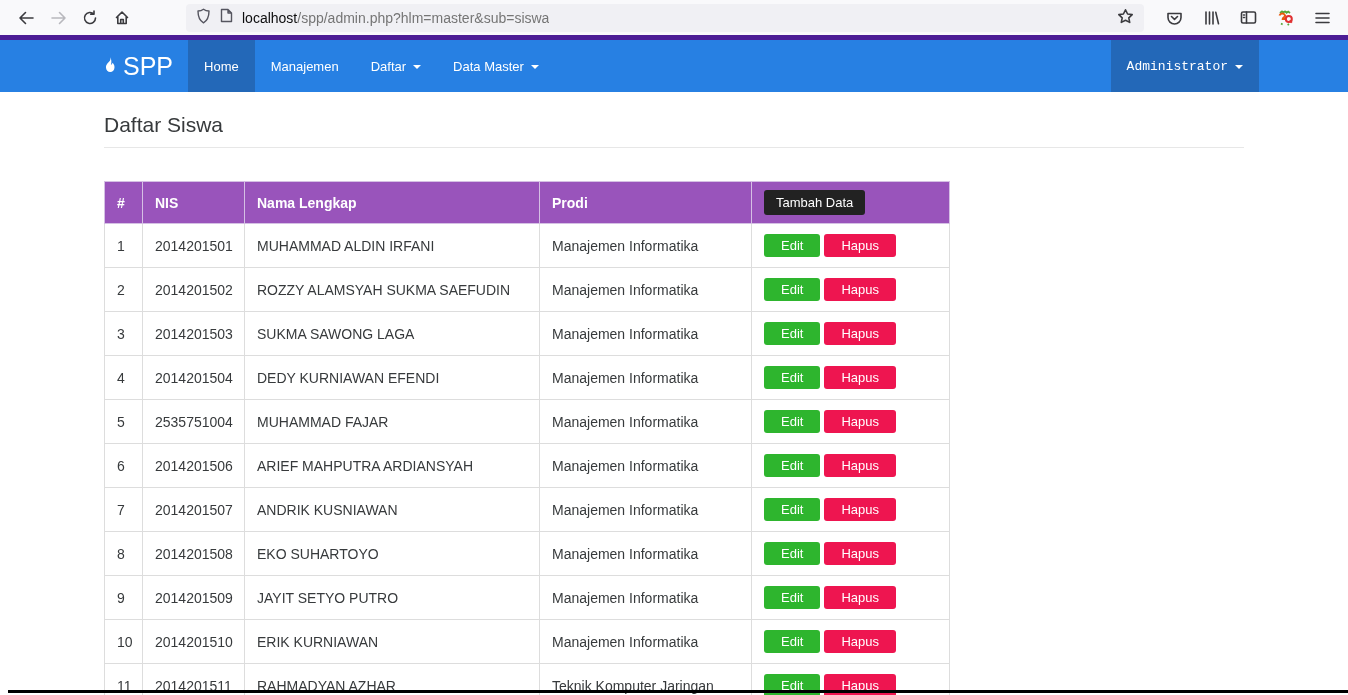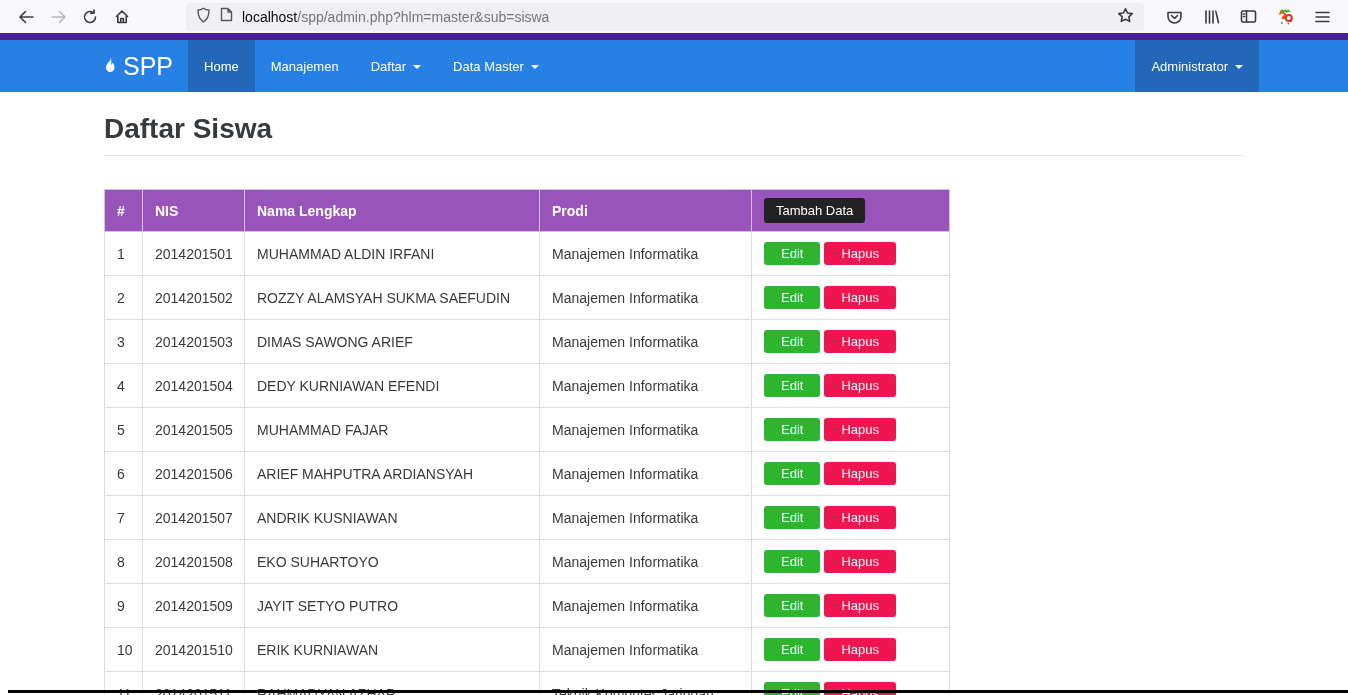--- a/index.html
+++ b/index.html
@@ -15,21 +15,21 @@
   *{margin:0;padding:0;box-sizing:border-box;}
   html,body{background:#e9e9e9;}
   body{font-family:"Liberation Sans", sans-serif;}
   .screen{
     position:relative;width:1348px;height:695px;background:#fff;
     overflow:hidden;margin:0 auto;
   }
   
   .browser-bar{
     height:40px;background:var(--chrome-bg);
-    border-bottom:7px solid #4c1d95;
+    border-bottom:5px solid #4c1d95;
     display:flex;align-items:center;padding:0 10px;
   }
   .chrome-btn{
     width:32px;height:28px;border:none;background:transparent;border-radius:4px;
     display:flex;align-items:center;justify-content:center;cursor:pointer;flex:0 0 auto;
   }
   .chrome-btn svg{display:block;}
   .icon-stroke{stroke:#3b3b3f;fill:none;stroke-width:1.6;stroke-linecap:round;stroke-linejoin:round;}
   .icon-stroke-dim{stroke:#b8b8bd;fill:none;stroke-width:1.6;stroke-linecap:round;stroke-linejoin:round;}
   .icon-stroke-mid{stroke:#55555f;fill:none;stroke-width:1.4;stroke-linecap:round;stroke-linejoin:round;}
@@ -50,29 +50,29 @@
   .brand{
     display:flex;align-items:center;gap:4px;padding:0 15px 0 12px;
     color:#fff;font-size:25px;cursor:pointer;text-decoration:none;
   }
   .nav-item{
     display:flex;align-items:center;padding:0 16px;color:#fff;font-size:13px;
     cursor:pointer;text-decoration:none;gap:7px;
   }
   .nav-item.active{background:var(--navbar-active);}
   .nav-right{margin-left:auto;display:flex;align-items:stretch;}
-  .nav-item.user{background:var(--navbar-active);}
+  .nav-item.user{background:var(--navbar-active);font-family:Liberation Mono, monospace;}
   .caret{
     display:inline-block;width:0;height:0;
     border-left:4px solid transparent;border-right:4px solid transparent;
     border-top:4px solid #fff;margin-top:2px;
   }
   
   .content{width:1170px;margin:0 auto;padding:0 15px;}
-  .page-title{font-size:28px;font-weight:700;color:#373a3c;margin:21px 0 10px;}
+  .page-title{font-size:21px;font-weight:400;color:#373a3c;margin:21px 0 10px;}
   .content hr{border:none;border-top:1px solid #e7e7e7;margin:0 0 33px;}
   table{border-collapse:collapse;table-layout:fixed;width:845px;font-size:14px;color:#373a3c;}
   th,td{border:1px solid #ddd;text-align:left;vertical-align:middle;}
   td{padding:10px 12px;line-height:20px;background:#fff;}
   thead th{
     background:var(--table-header);color:#fff;font-weight:bold;
     padding:8px 12px;line-height:20px;border-color:#d5c0e4;
   }
   .col-no{width:38px;}
   .col-nis{width:102px;}
@@ -250,38 +250,38 @@
           <td>2014201502</td>
           <td>ROZZY ALAMSYAH SUKMA SAEFUDIN</td>
           <td>Manajemen Informatika</td>
           <td>
             <button class="btn btn-edit">Edit</button><button class="btn btn-del">Hapus</button>
           </td>
         </tr>
         <tr>
           <td>3</td>
           <td>2014201503</td>
-          <td>DIMAS SAWONG ARIEF</td>
+          <td>SUKMA SAWONG LAGA</td>
           <td>Manajemen Informatika</td>
           <td>
             <button class="btn btn-edit">Edit</button><button class="btn btn-del">Hapus</button>
           </td>
         </tr>
         <tr>
           <td>4</td>
           <td>2014201504</td>
           <td>DEDY KURNIAWAN EFENDI</td>
           <td>Manajemen Informatika</td>
           <td>
             <button class="btn btn-edit">Edit</button><button class="btn btn-del">Hapus</button>
           </td>
         </tr>
         <tr>
           <td>5</td>
-          <td>2014201505</td>
+          <td>2535751004</td>
           <td>MUHAMMAD FAJAR</td>
           <td>Manajemen Informatika</td>
           <td>
             <button class="btn btn-edit">Edit</button><button class="btn btn-del">Hapus</button>
           </td>
         </tr>
         <tr>
           <td>6</td>
           <td>2014201506</td>
           <td>ARIEF MAHPUTRA ARDIANSYAH</td>

